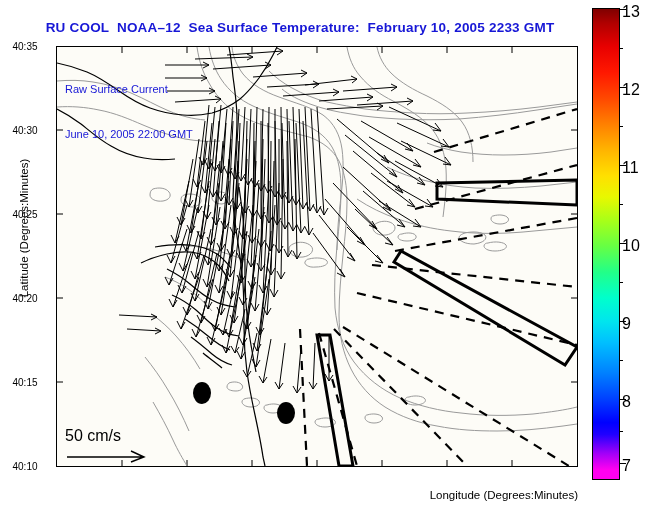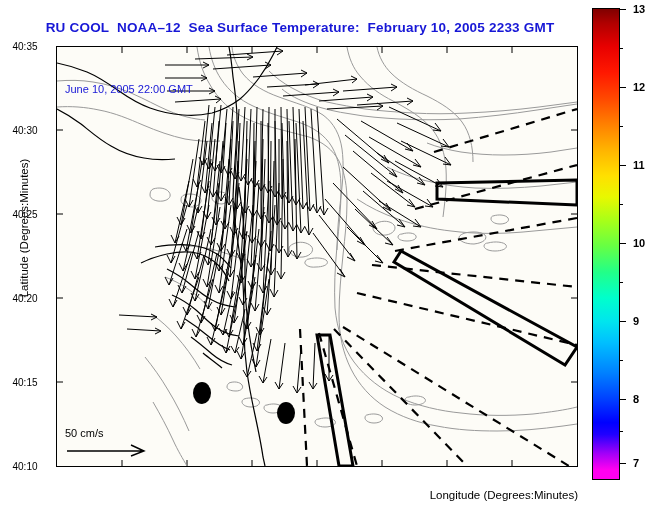--- a/index.html
+++ b/index.html
@@ -17,21 +17,21 @@
         background:#fdfcf7;border:1px solid #000;box-sizing:border-box;
         overflow:hidden;}
   #plotsvg{position:absolute;left:0;top:0;width:520px;height:419px;}
 
   
   .annot{position:absolute;left:8px;top:5px;color:#1717d6;font-size:11px;
          line-height:15px;white-space:pre;}
 
   
   .scalewrap{position:absolute;left:8px;top:380px;}
-  .scaletxt{color:#000;font-size:11px;white-space:nowrap;}
+  .scaletxt{color:#000;font-size:16px;white-space:nowrap;}
   .ylabels{position:absolute;left:0;top:0;width:52px;height:515px;}
   .ylab{position:absolute;width:50px;text-align:center;font-size:10px;color:#000;}
   .xlabels{position:absolute;left:0;top:470px;width:651px;height:20px;}
   .xlab{position:absolute;font-size:11.5px;color:#000;transform:translateX(-50%);
         white-space:nowrap;}
   .xtitle{position:absolute;left:56px;top:489px;width:522px;text-align:right;
           font-size:11.5px;color:#000;}
   .ytitle{position:absolute;left:-76px;top:222px;width:200px;text-align:center;
           font-size:11.5px;color:#000;transform:rotate(-90deg);}
 
@@ -54,21 +54,21 @@
            #e8f800 60.0%,
            #ffe000 64.5%,
            #ffb400 70.0%,
            #ff8000 75.5%,
            #ff4800 81.0%,
            #ff1800 86.5%,
            #e80000 92.0%,
            #b00000 97.0%,
            #800000 100%);}
   .cbticklabels{position:absolute;left:622px;top:0;width:29px;height:515px;}
-  .cblab{position:absolute;left:11px;font-size:11px;font-weight:bold;color:#000;
+  .cblab{position:absolute;left:0;font-size:16px;font-weight:normal;color:#000;
          white-space:nowrap;}
   .cbtick{position:absolute;left:620px;width:6px;height:1px;background:#000;}
   .cbtickmin{position:absolute;left:620px;width:3px;height:1px;background:#000;}
 </style>
 </head>
 <body>
 
 <div id="fig">
 
   <div class="title">RU COOL  NOAA–12  Sea Surface Temperature:  February 10, 2005 2233 GMT</div>
@@ -378,20 +378,21 @@
         <path d="M260,288 L273,288 L296,419 L282,419 Z"></path>
       </g>
 
       <g fill="#000000">
         <ellipse cx="145" cy="346" rx="9" ry="11"></ellipse>
         <ellipse cx="229" cy="366" rx="9" ry="11"></ellipse>
       </g>
     </svg>
 
     <div class="annot">
+      <div>Raw Surface Current</div>
       <div>June 10, 2005 22:00 GMT</div>
     </div>
 
     <div class="scalewrap">
       <div class="scaletxt">50 cm/s</div>
       <svg width="90" height="20" viewBox="0 0 90 20">
         <path d="M2,12 L78,12 M66,6 L79,12 L66,17" fill="none" stroke="#000" stroke-width="1.4"></path>
       </svg>
     </div>
   </div>

